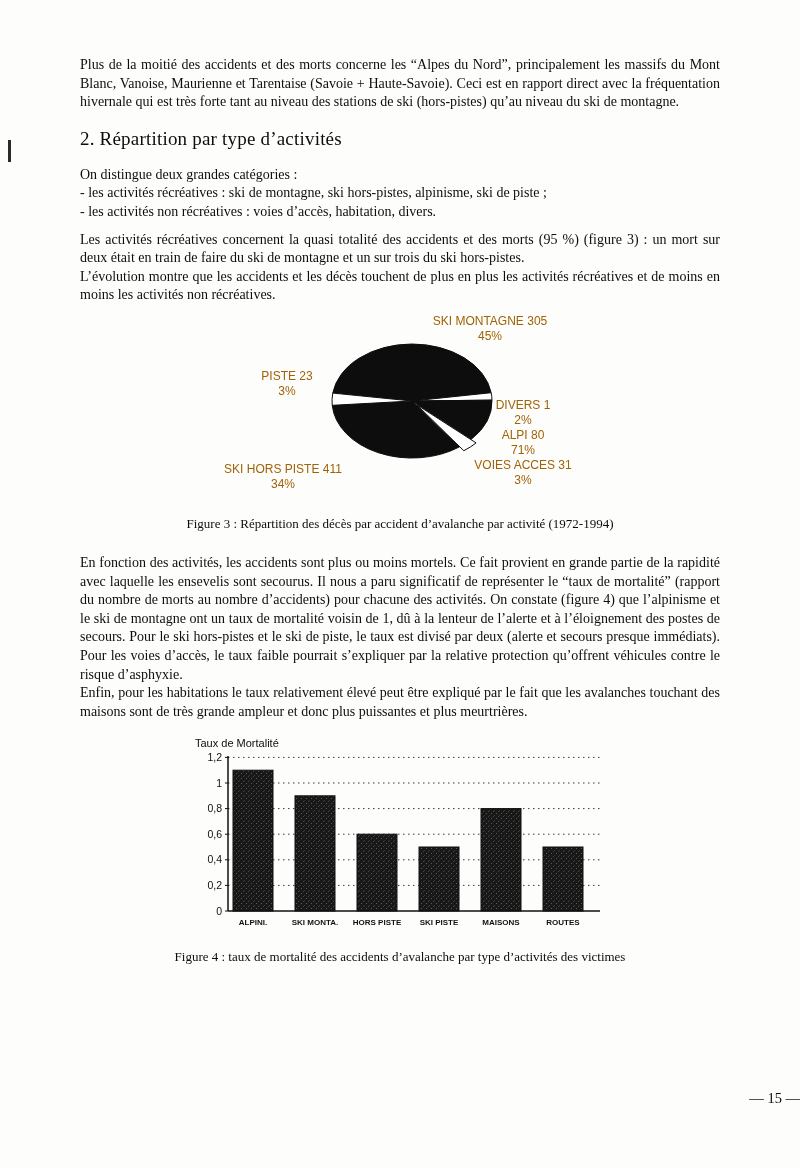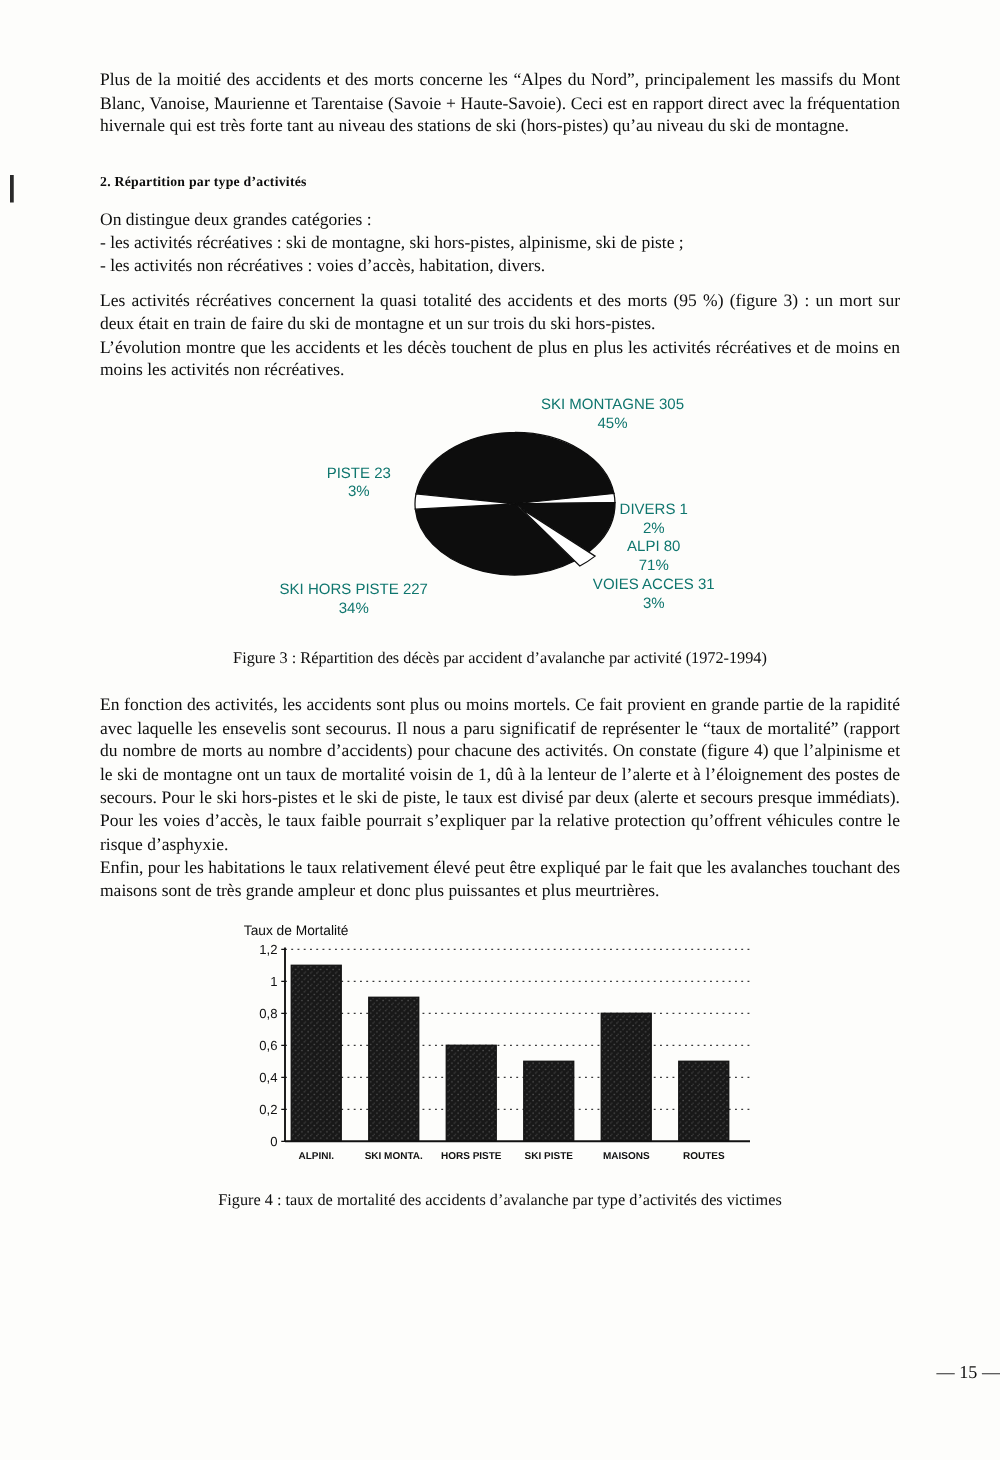--- a/index.html
+++ b/index.html
@@ -4,27 +4,27 @@
 <style>
   * { margin:0; padding:0; box-sizing:border-box; }
   html,body { background:#e9e9e9; }
   body { font-family:"Liberation Serif", serif; }
   .page {
     width:800px; height:1168px; margin:0 auto; position:relative;
     background:#fdfdfb; color:#0d0d0d; padding:56px 80px 0 80px; overflow:hidden;
   }
   .artifact { position:absolute; left:8px; top:140px; width:3px; height:22px; background:#2a2a2a; }
   .para { font-size:14px; line-height:18.6px; text-align:justify; margin-bottom:9px; }
-  .heading { font-size:11px; font-weight:bold; letter-spacing:.2px; margin:28px 0 16px 0; }
+  .heading { font-size:19px; font-weight:normal; letter-spacing:.2px; margin:16px 0 16px 0; }
   .caption { font-size:13px; text-align:center; }
   .fig3 { position:relative; height:190px; margin:6px 0 12px 0; }
   .fig3 svg { position:absolute; }
   .plabel {
     position:absolute; font-family:"Liberation Sans", sans-serif;
-    font-size:12px; line-height:15px; text-align:center; color:#0f766e; white-space:nowrap;
+    font-size:12px; line-height:15px; text-align:center; color:#a16207; white-space:nowrap;
   }
   .fig4 { margin:16px 0 2px 115px; width:440px; }
   .bar-title { font-family:"Liberation Sans", sans-serif; font-size:11px; color:#0d0d0d; margin-bottom:2px; }
   .caption4 { margin-top:8px; }
   .pagenum { position:absolute; left:0; right:0; top:1090px; text-align:right; font-size:14.5px; }
 </style>
 </head>
 <body>
 
 <div class="page">
@@ -59,21 +59,21 @@
       <div>SKI MONTAGNE 305</div>
       <div>45%</div>
     </div>
 
     <div class="plabel" style="left:147px; top:55px; width:120px;">
       <div>PISTE 23</div>
       <div>3%</div>
     </div>
 
     <div class="plabel" style="left:123px; top:148px; width:160px;">
-      <div>SKI HORS PISTE 227</div>
+      <div>SKI HORS PISTE 411</div>
       <div>34%</div>
     </div>
 
     <div class="plabel" style="left:373px; top:84px; width:140px;">
       <div>DIVERS 1</div>
       <div>2%</div>
       <div>ALPI 80</div>
       <div>71%</div>
       <div>VOIES ACCES 31</div>
       <div>3%</div>

